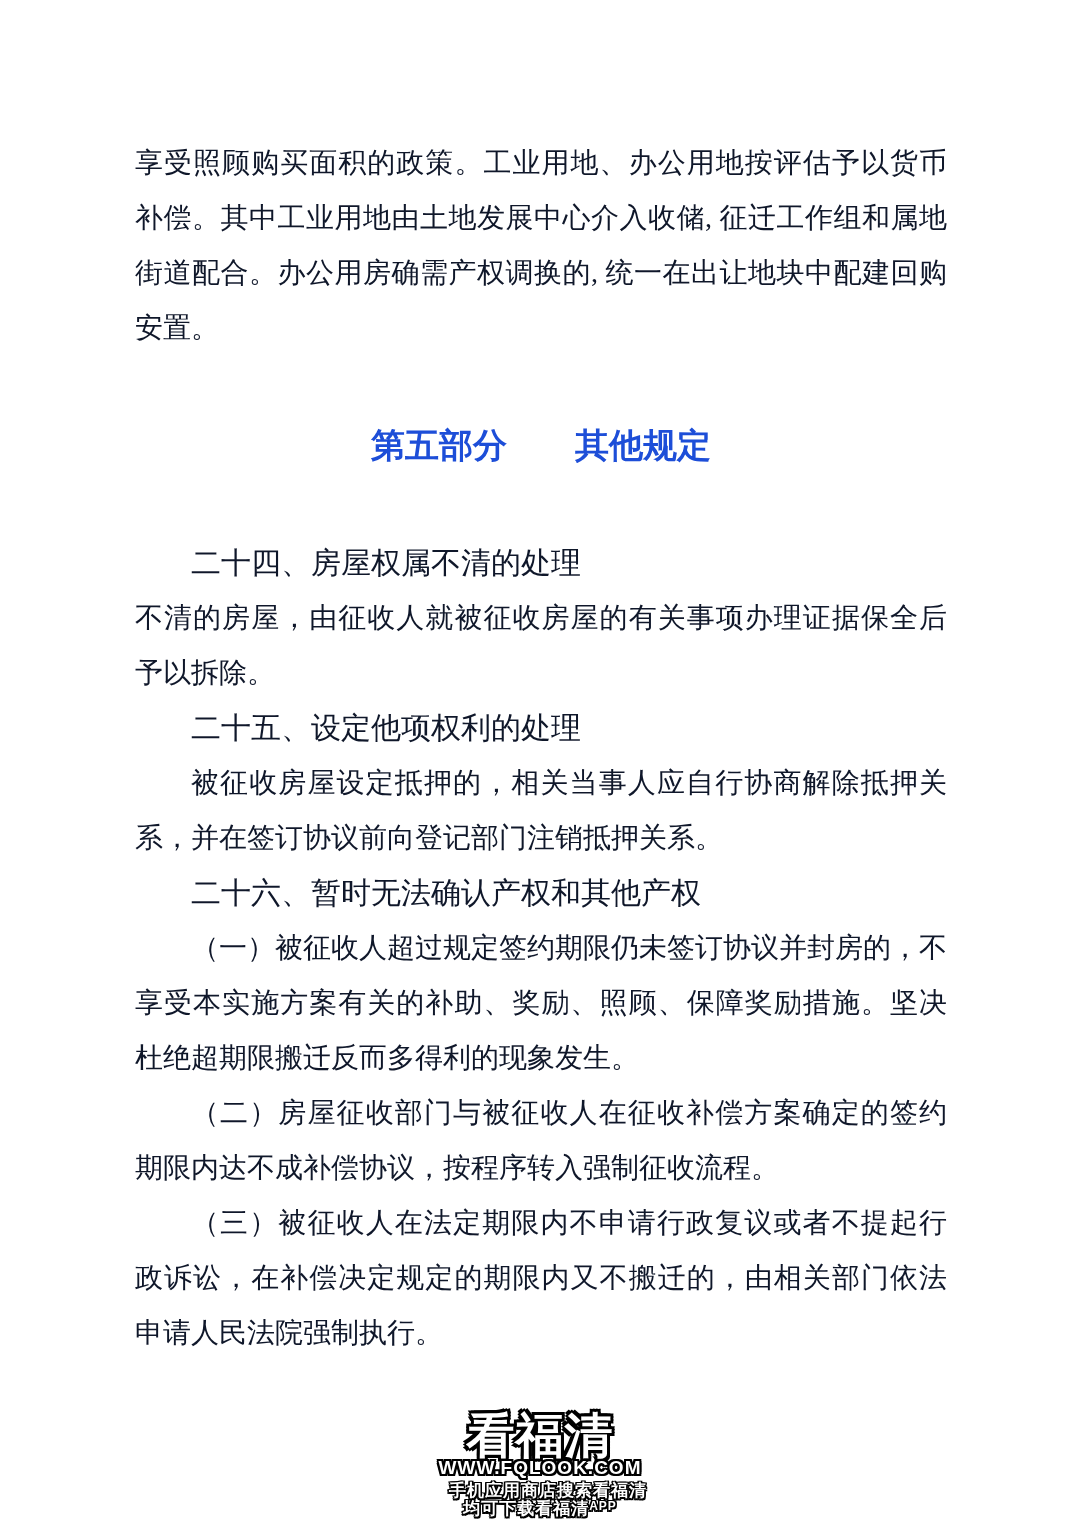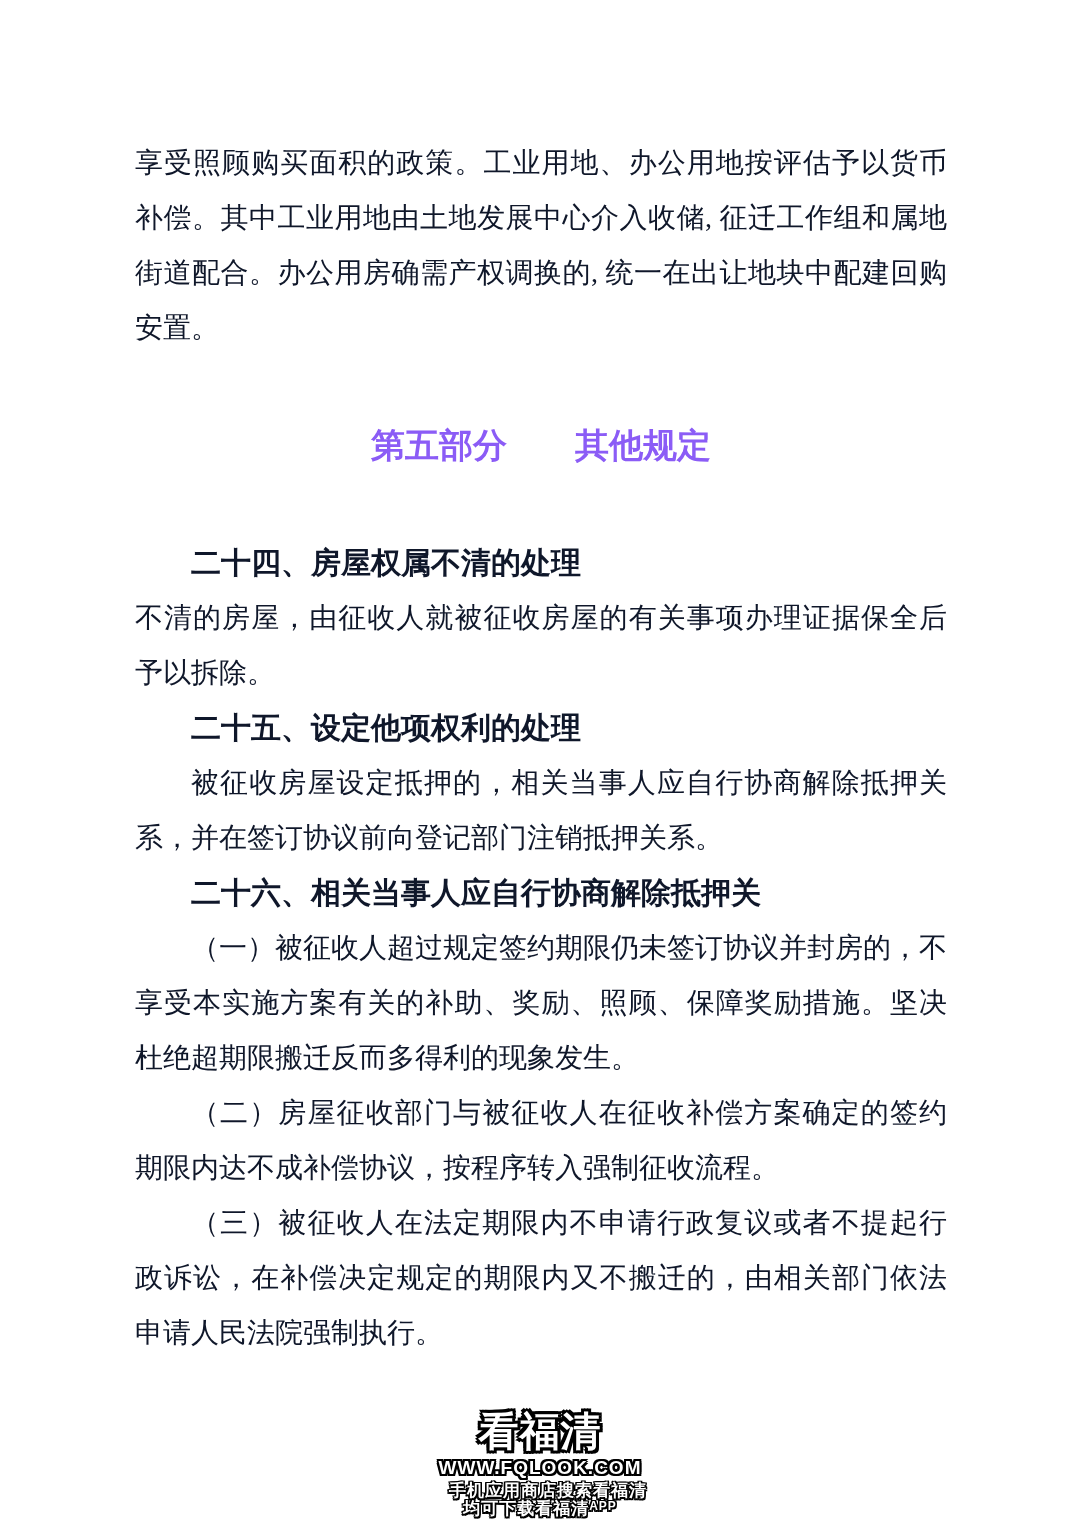--- a/index.html
+++ b/index.html
@@ -25,43 +25,43 @@
     line-height: 55px;
     font-size: 28px;
     color: #0f172a;
     text-align: justify;
     white-space: normal;
     overflow: hidden;
   }
   .line.fill { text-align-last: justify; }
   .line.end  { text-align-last: left; }
   .line.ind  { text-indent: 56px; }
-  .line.h    { font-weight: 700; font-size: 30px; }
+  .line.h    { font-weight: 400; font-size: 30px; }
   .part-heading {
     position: absolute;
     left: 135px; top: 418px;
     width: 812px;
     height: 55px; line-height: 55px;
     text-align: center;
     font-size: 34px;
     font-weight: 700;
-    color: #8b5cf6;
+    color: #1d4ed8;
   }
   
   .wm {
     position: absolute;
     left: 0; width: 100%;
     text-align: center;
     color: #ffffff;
     font-weight: 700;
     font-family: "Liberation Sans", "DejaVu Sans", sans-serif;
   }
   .wm-logo {
     top: 1404px;
-    font-size: 40px;
+    font-size: 48px;
     letter-spacing: 1px;
     text-shadow:
       -3px -3px 0 #000, 3px -3px 0 #000, -3px 3px 0 #000, 3px 3px 0 #000,
       -3px 0 0 #000, 3px 0 0 #000, 0 -3px 0 #000, 0 3px 0 #000;
   }
   .wm-site {
     top: 1457px;
     font-size: 19px;
     letter-spacing: 1px;
     text-shadow:
@@ -93,21 +93,21 @@
 
   <div class="part-heading">第五部分　　其他规定</div>
 
   <div id="body-block" class="text-block" style="top:535px">
       <div class="line h ind end">二十四、房屋权属不清的处理</div>
       <div class="line fill">不清的房屋，由征收人就被征收房屋的有关事项办理证据保全后</div>
       <div class="line end">予以拆除。</div>
       <div class="line h ind end">二十五、设定他项权利的处理</div>
       <div class="line fill ind">被征收房屋设定抵押的，相关当事人应自行协商解除抵押关</div>
       <div class="line end">系，并在签订协议前向登记部门注销抵押关系。</div>
-      <div class="line h ind end">二十六、相关当事人应自行协商解除抵押关</div>
+      <div class="line h ind end">二十六、暂时无法确认产权和其他产权</div>
       <div class="line fill ind">（一）被征收人超过规定签约期限仍未签订协议并封房的，不</div>
       <div class="line fill">享受本实施方案有关的补助、奖励、照顾、保障奖励措施。坚决</div>
       <div class="line end">杜绝超期限搬迁反而多得利的现象发生。</div>
       <div class="line fill ind">（二）房屋征收部门与被征收人在征收补偿方案确定的签约</div>
       <div class="line end">期限内达不成补偿协议，按程序转入强制征收流程。</div>
       <div class="line fill ind">（三）被征收人在法定期限内不申请行政复议或者不提起行</div>
       <div class="line fill">政诉讼，在补偿决定规定的期限内又不搬迁的，由相关部门依法</div>
       <div class="line end">申请人民法院强制执行。</div>
     </div>
 

